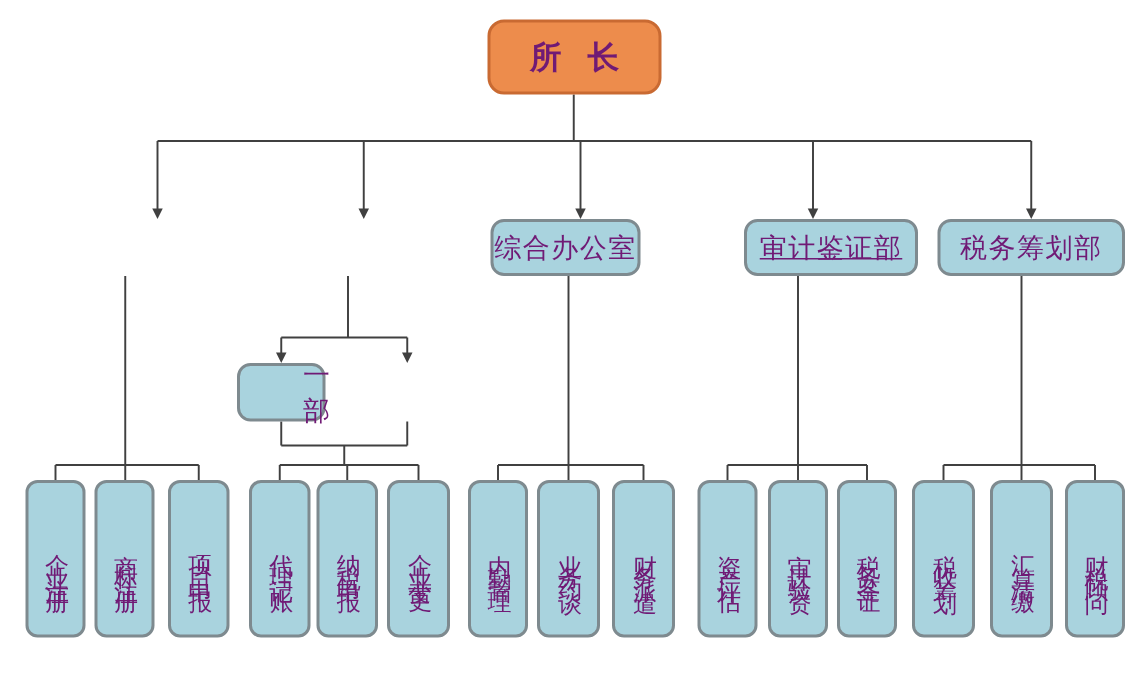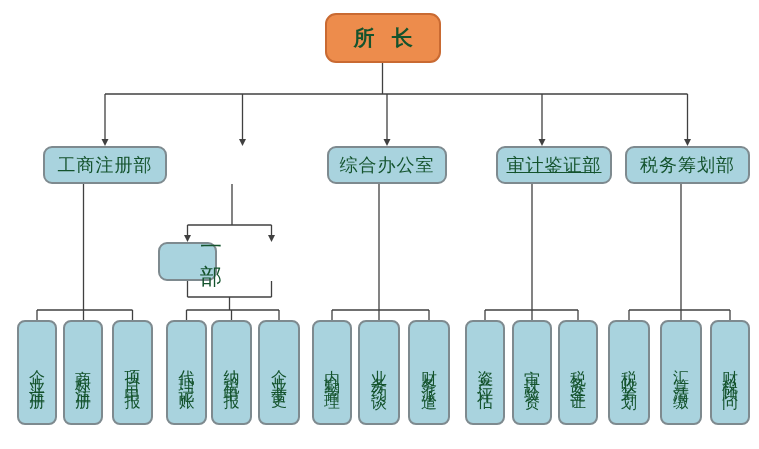--- a/index.html
+++ b/index.html
@@ -27,39 +27,39 @@
   }
   .node {
     position: absolute;
     box-sizing: border-box;
     display: flex;
     align-items: center;
     justify-content: center;
     background: var(--node-fill, #A9D3DE);
     border: 2px solid var(--node-border, #7E8A8F);
     border-radius: 9px;
-    color: #14532d;
+    color: #701a75;
     z-index: 1;
     text-align: left;
   }
   .root-node {
     background: var(--root-fill, #ED8C4C);
     border-color: var(--root-border, #C96A32);
     border-radius: 11px;
     font-size: 21px;
     font-weight: bold;
     letter-spacing: 6px;
     text-indent: 6px;
   }
   .dept-node {
     font-size: 18px;
     letter-spacing: 1px;
   }
   .sub-node {
-    font-size: 22px;
+    font-size: 18px;
     letter-spacing: 1px;
     padding-left: 48px;
   }
   .leaf-node {
     border-radius: 8px;
   }
   .leaf-node .vtext {
     writing-mode: vertical-rl;
     text-orientation: upright;
     font-size: 16px;
@@ -130,22 +130,21 @@
       <line x1="681" y1="184" x2="681" y2="310"></line>
       <line x1="629" y1="310" x2="730" y2="310"></line>
       <line x1="629" y1="310" x2="629" y2="320"></line>
       <line x1="681" y1="310" x2="681" y2="320"></line>
       <line x1="730" y1="310" x2="730" y2="320"></line>
     </g>
   </svg>
 
   <div class="node root-node" style="left:325px; top:13px; width:116px; height:50px;">所 长</div>
 
-  <div class="node dept-node" style="left:43px; top:146px; width:124px; height:38px;">工商注册部</div>
-  <div class="node dept-node" style="left:327px; top:146px; width:120px; height:38px;">综合办公室</div>
+  <div class="node dept-node" style="left:327px; top:146px; width:100px; height:38px;">综合办公室</div>
   <div class="node dept-node" style="left:496px; top:146px; width:116px; height:38px;text-decoration:underline;">审计鉴证部</div>
   <div class="node dept-node" style="left:625px; top:146px; width:125px; height:38px;">税务筹划部</div>
 
   <div class="node sub-node" style="left:158px; top:242px; width:59px; height:39px;">一部</div>
 
   <div class="node leaf-node" style="left:17px; top:320px; width:40px; height:105px;">
       <span class="vtext">企业注册</span>
     </div>
   <div class="node leaf-node" style="left:63px; top:320px; width:40px; height:105px;">
       <span class="vtext">商标注册</span>

